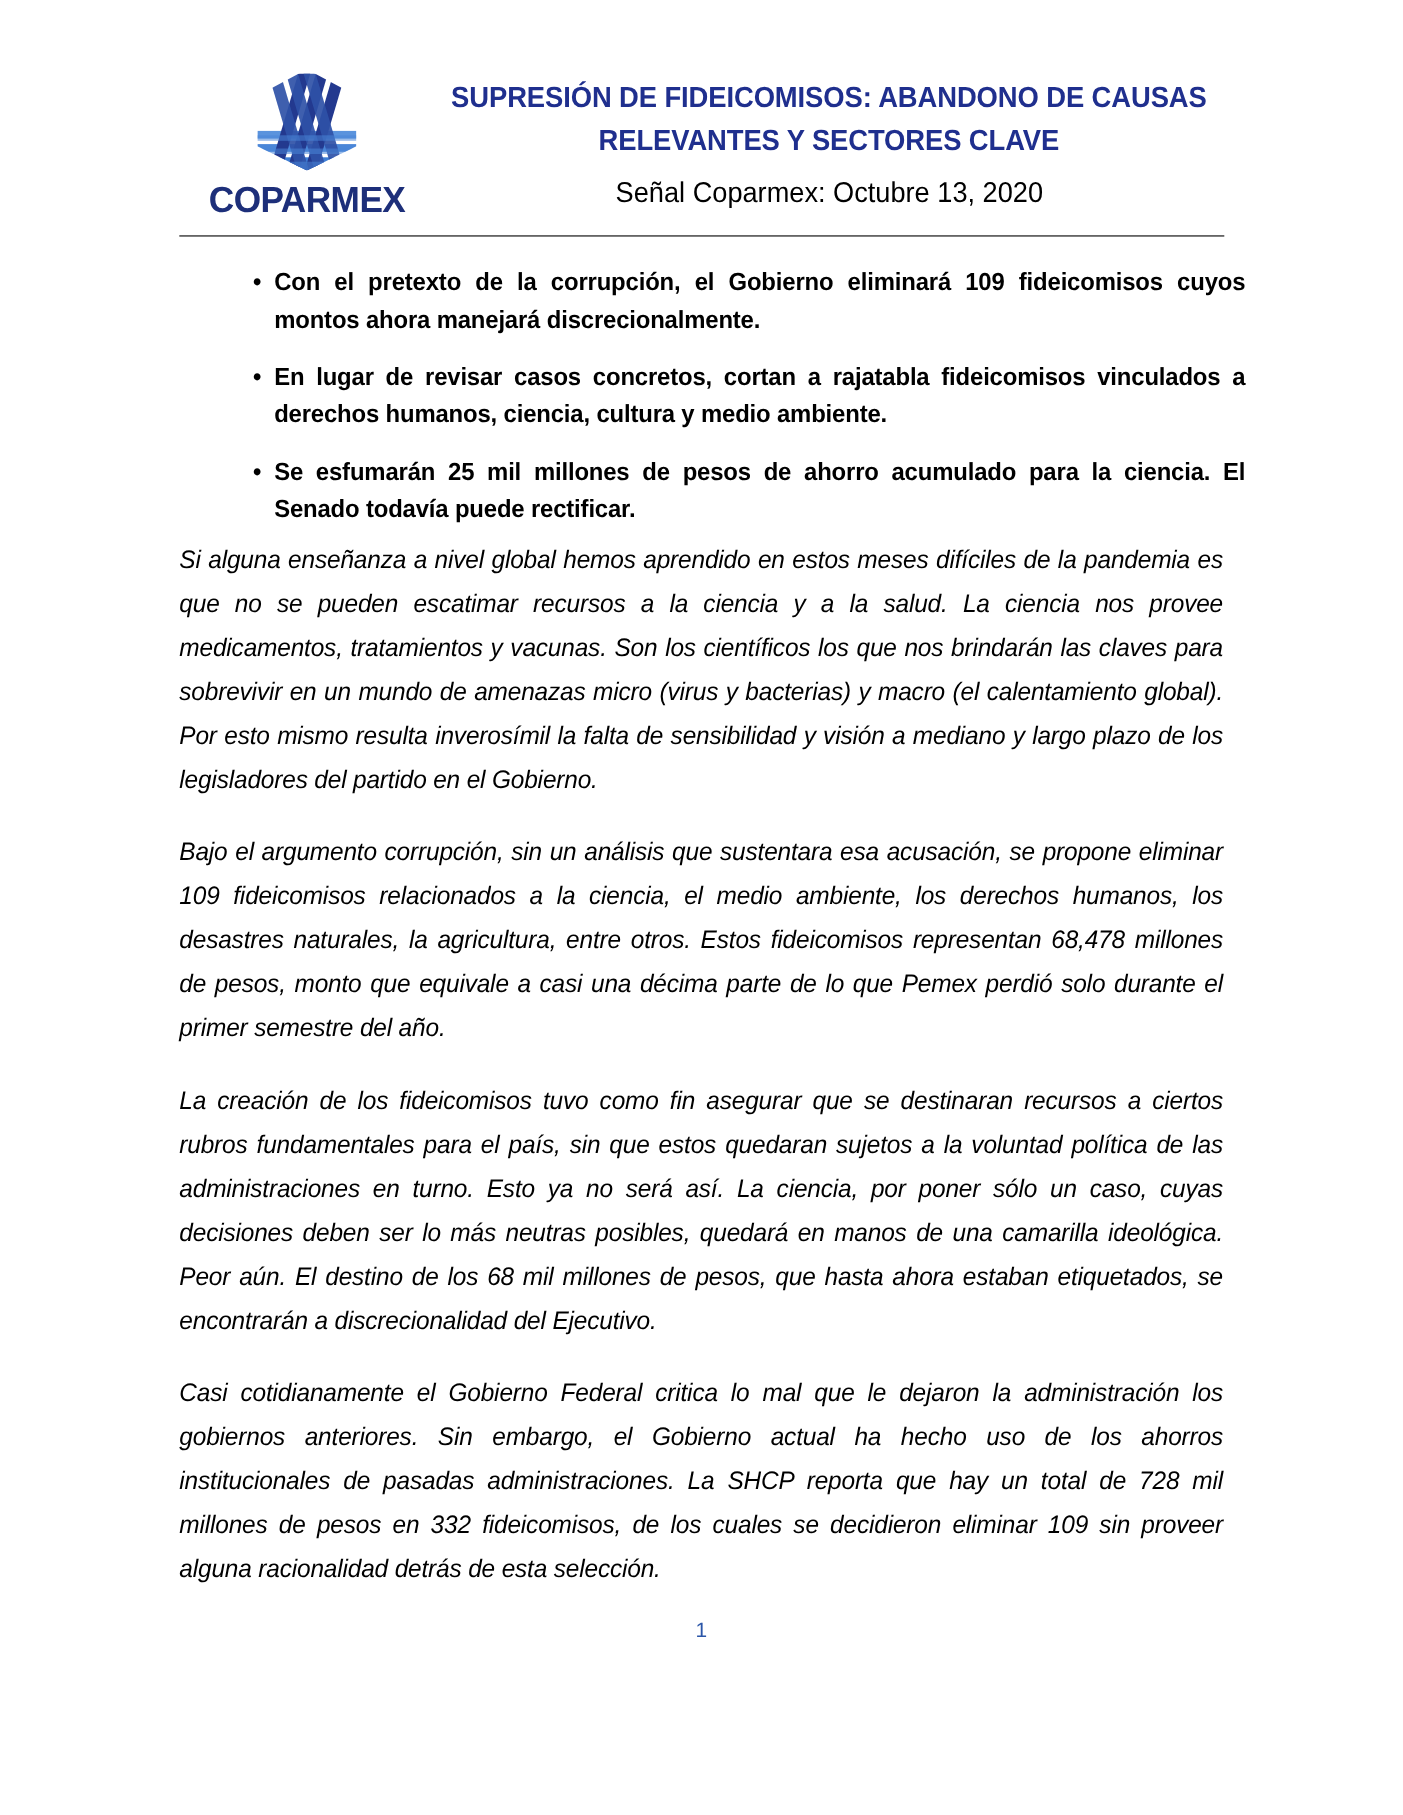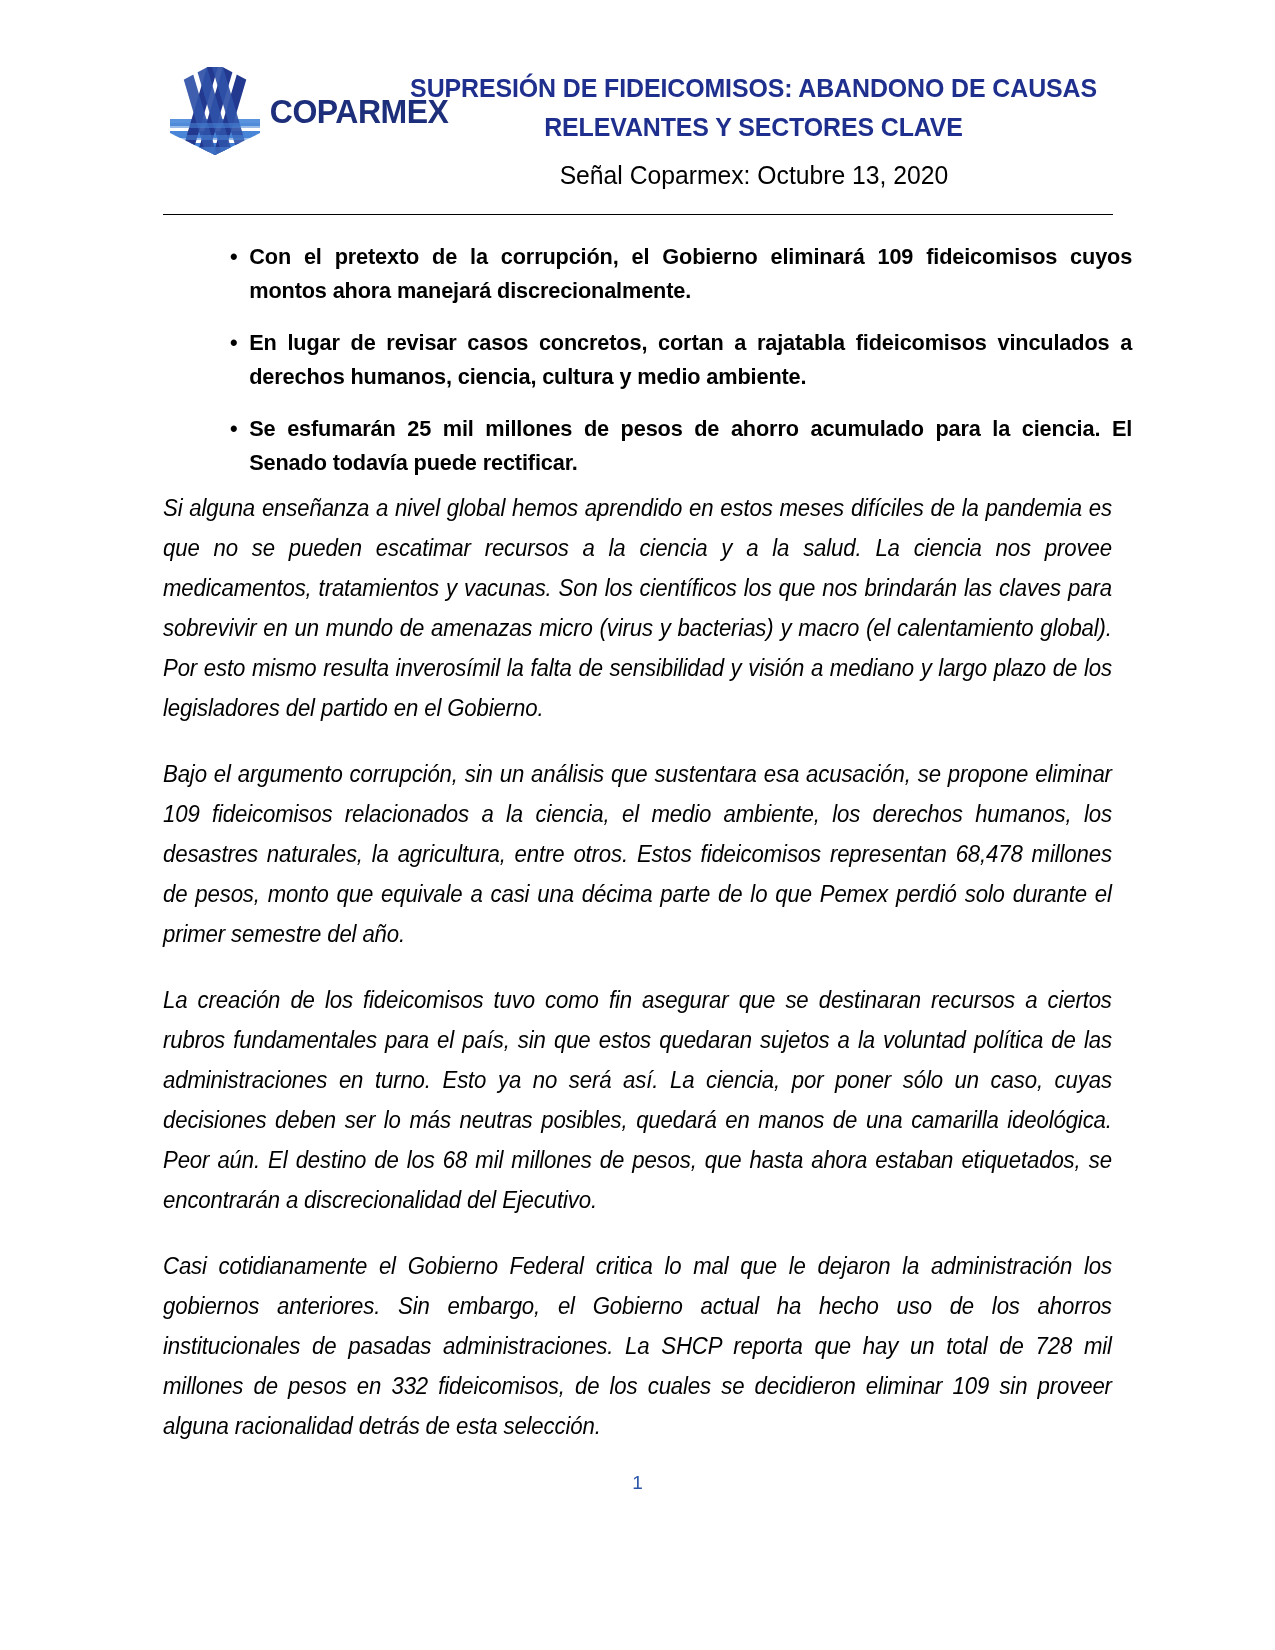--- a/index.html
+++ b/index.html
@@ -35,21 +35,21 @@
     height: 155px;
     display: flex;
     flex-direction: row;
     align-items: flex-start;
   }
 
   .brand {
     width: 232px;
     flex: 0 0 232px;
     display: flex;
-    flex-direction: row;
+    flex-direction: column;
     align-items: center;
     padding-top: 6px;
   }
 
   .logo-mark {
     width: 104px;
     height: 96px;
     display: block;
   }
 

